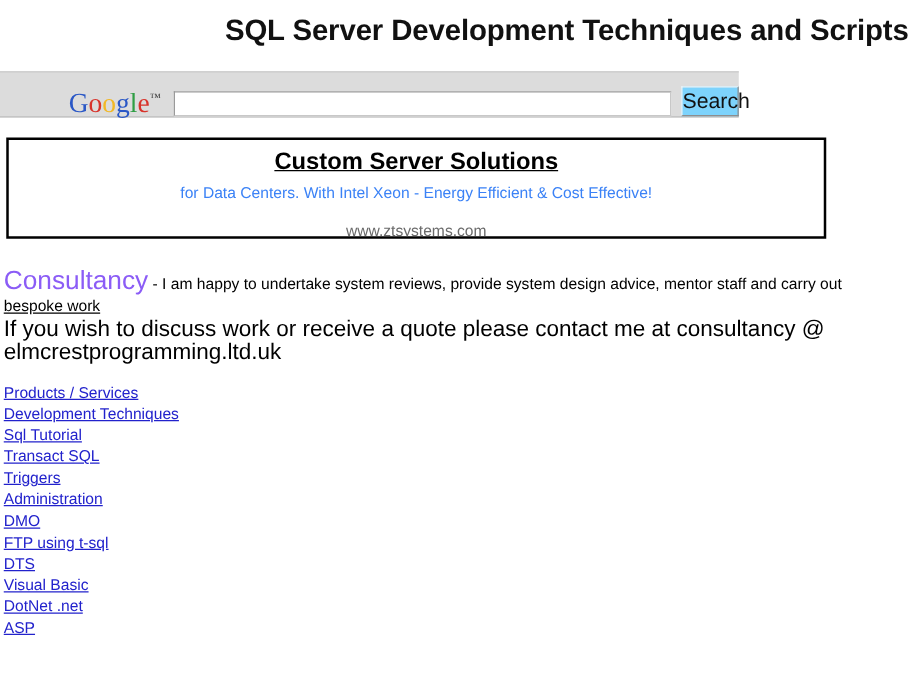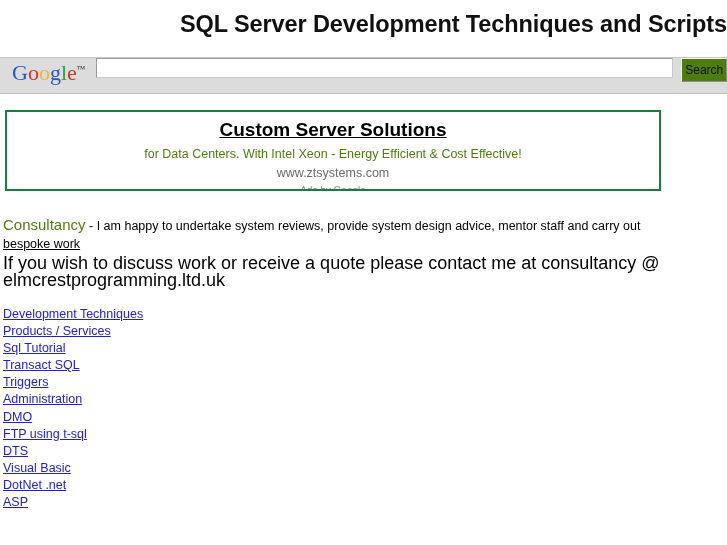--- a/index.html
+++ b/index.html
@@ -27,28 +27,29 @@
     letter-spacing: -0.1px;
     color: #111111;
     line-height: 30px;
   }
 
   
   .search-band {
     position: absolute;
     left: 0;
     top: 57px;
-    width: 727px;
+    width: 591px;
     height: 37px;
     background: #dcdcdc;
     border-top: 1px solid #c9c9c9;
     border-bottom: 1px solid #bdbdbd;
     box-sizing: border-box;
     display: flex;
-    align-items: flex-start;
+    align-items: flex-end;
+    padding-left: 43px;
   }
   .google-logo {
     margin-left: 12px;
     font-family: "Liberation Serif", serif;
     font-size: 22px;
     line-height: 22px;
     font-weight: normal;
     white-space: nowrap;
     user-select: none;
   }
@@ -77,56 +78,56 @@
     font-size: 12px;
     padding: 1px 3px;
     outline: none;
   }
 
   .search-button {
     margin-left: 8px;
     width: 46px;
     height: 24px;
     box-sizing: border-box;
-    background: #4d7c0f;
+    background: #7dd3fc;
     border: 1px solid #8e8e8e;
     border-top-color: #f4f4f4;
     border-left-color: #f4f4f4;
     font-family: "Liberation Sans", sans-serif;
-    font-size: 12px;
+    font-size: 17px;
     color: #111111;
     cursor: pointer;
     padding: 0;
   }
 
   
   .ad-box {
     position: absolute;
     left: 5px;
     top: 110px;
     width: 656px;
     height: 81px;      
     box-sizing: border-box;
-    border: 2px solid #15803d;
+    border: 2px solid #000000;
     background: #ffffff;
     overflow: hidden;
     text-align: center;
   }
   .ad-headline {
     margin: 7px 0 0 0;
     font-size: 19px;
     font-weight: bold;
     text-decoration: underline;
     color: #000000;
     line-height: 22px;
   }
   .ad-desc {
-    margin: 5px 0 0 0;
-    font-size: 12.5px;
-    color: #4d7c0f;
+    margin: 5px 0 12px 0;
+    font-size: 12.5px;
+    color: #3b82f6;
     line-height: 16px;
   }
   .ad-url {
     margin: 3px 0 0 0;
     font-size: 12.5px;
     color: #6b6b6b;
     line-height: 16px;
     display: inline-block;
   }
   .ad-byline {
@@ -142,23 +143,23 @@
     left: 3px;
     top: 214px;
     width: 700px;
   }
   .consultancy-line {
     font-size: 12.5px;
     line-height: 17.5px;
     color: #000000;
   }
   .consultancy-heading {
-    font-size: 15px;
+    font-size: 21px;
     line-height: 22px;
-    color: #4d7c0f;
+    color: #8b5cf6;
     margin-top: 46px;
   }
   .consultancy-tail {
     font-size: 12.5px;
     text-align: right;
   }
   .consultancy-second {
     margin-top: 0;
     font-size: 12.5px;
     line-height: 17.5px;
@@ -214,22 +215,22 @@
 
 <div class="consultancy">
   <div class="consultancy-line">
     <span class="consultancy-heading">Consultancy</span><span class="consultancy-tail"> - I am happy to undertake system reviews, provide system design advice, mentor staff and carry out</span>
   </div>
   <div class="consultancy-second">bespoke work</div>
   <div class="consultancy-third">If you wish to discuss work or receive a quote please contact me at consultancy @ elmcrestprogramming.ltd.uk</div>
 </div>
 
 <div class="nav-links">
+  <a class="nav-link">Products / Services</a>
   <a class="nav-link">Development Techniques</a>
-  <a class="nav-link">Products / Services</a>
   <a class="nav-link">Sql Tutorial</a>
   <a class="nav-link">Transact SQL</a>
   <a class="nav-link">Triggers</a>
   <a class="nav-link">Administration</a>
   <a class="nav-link">DMO</a>
   <a class="nav-link">FTP using t-sql </a>
   <a class="nav-link">DTS</a>
   <a class="nav-link">Visual Basic</a>
   <a class="nav-link">DotNet .net</a>
   <a class="nav-link">ASP</a>

